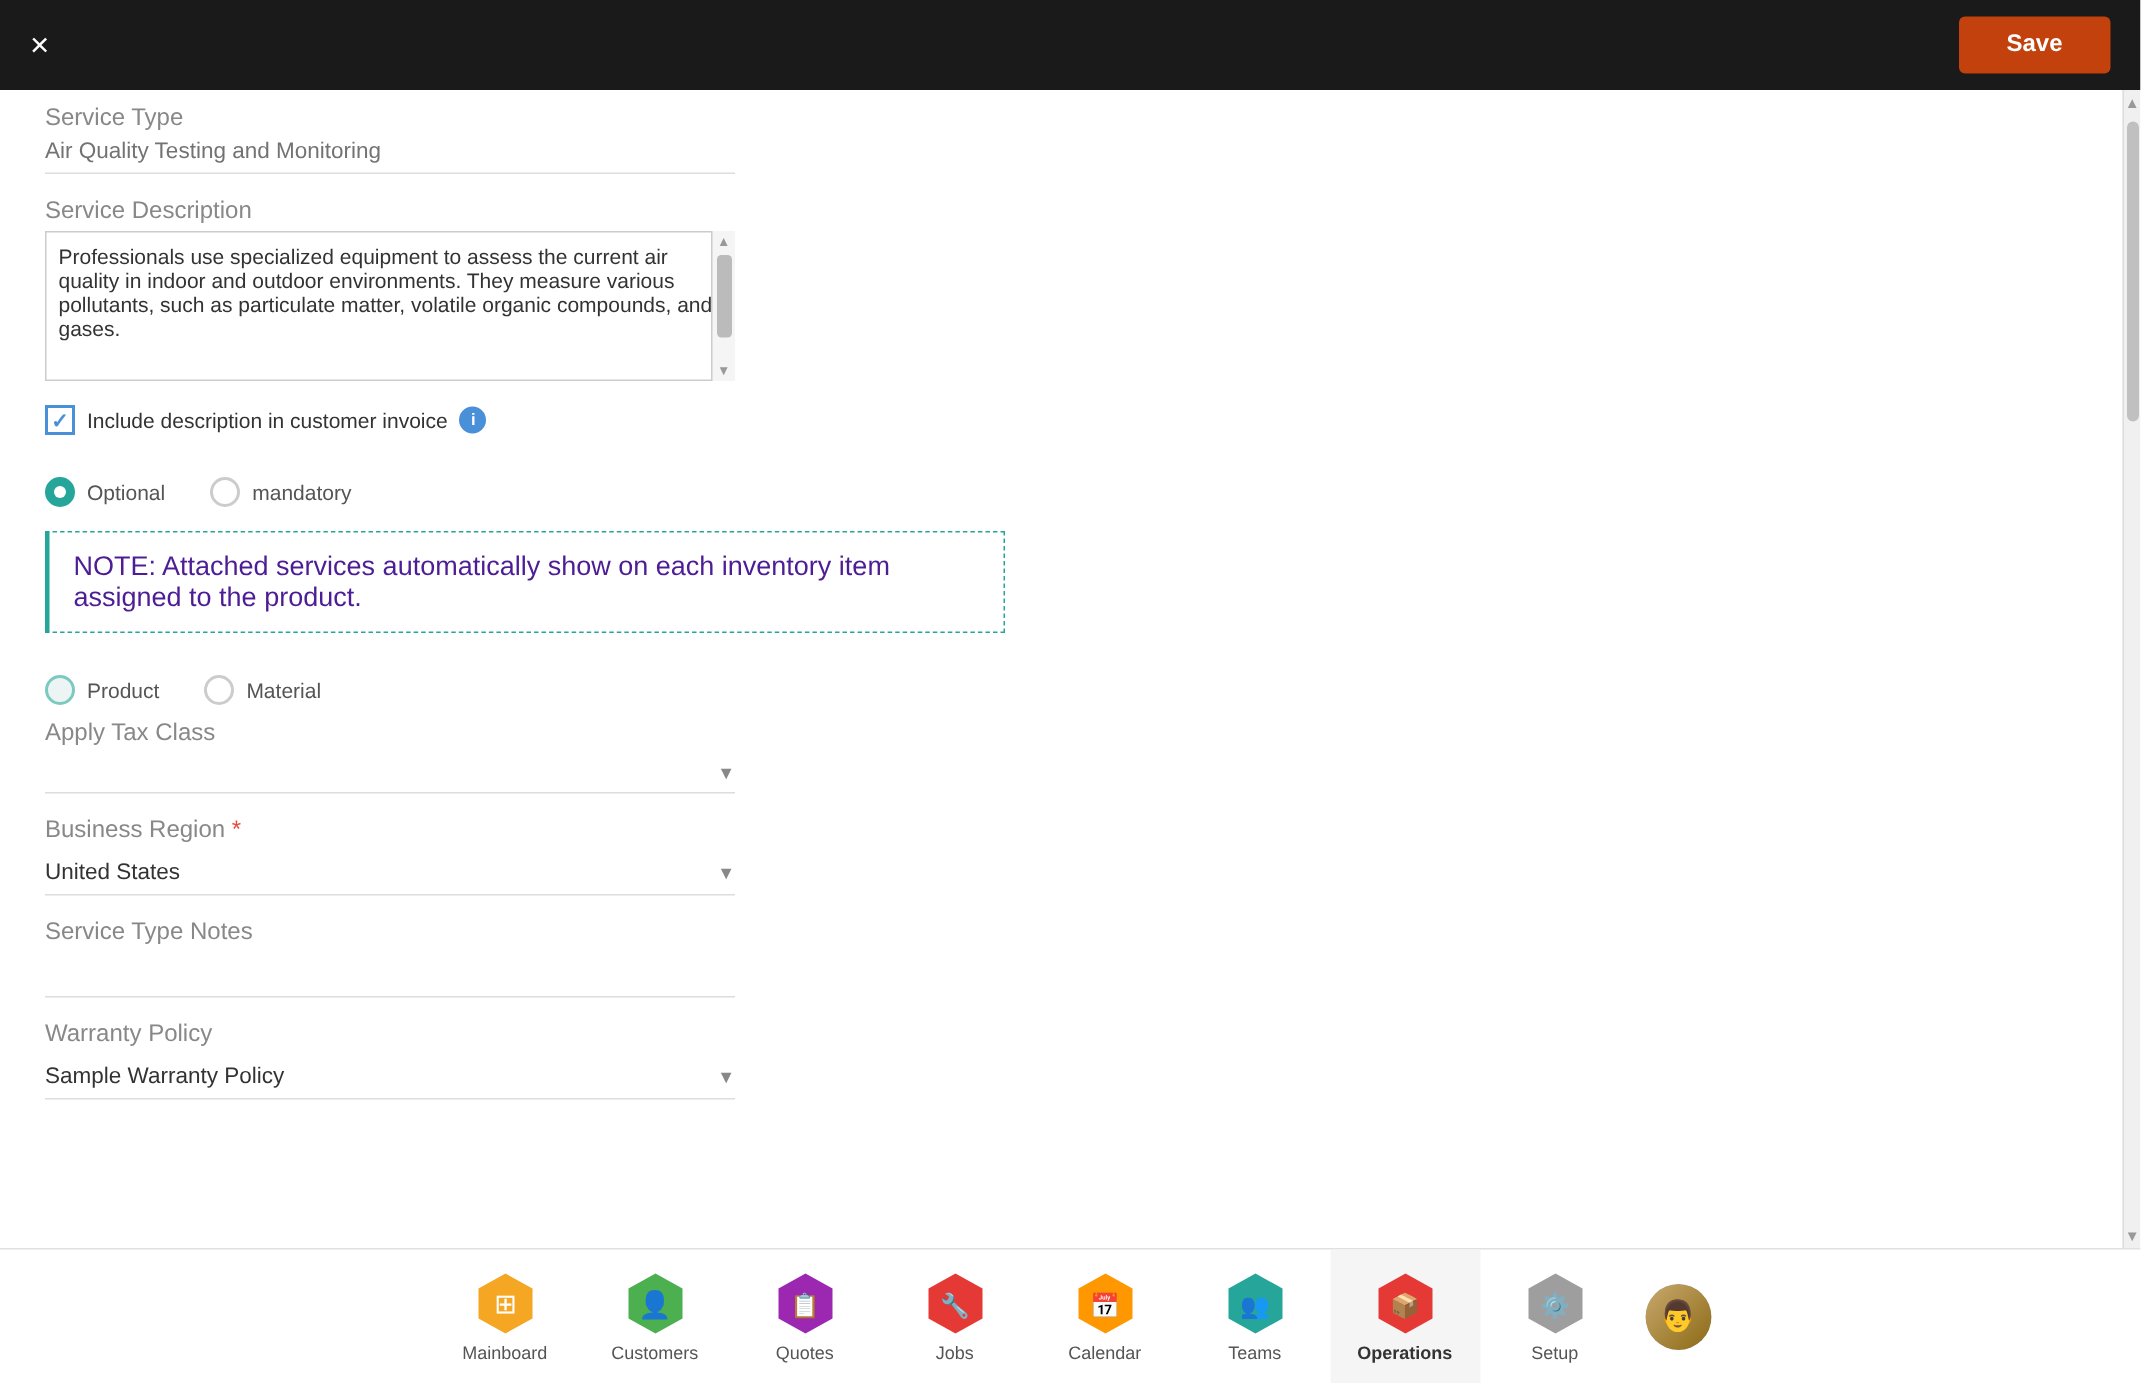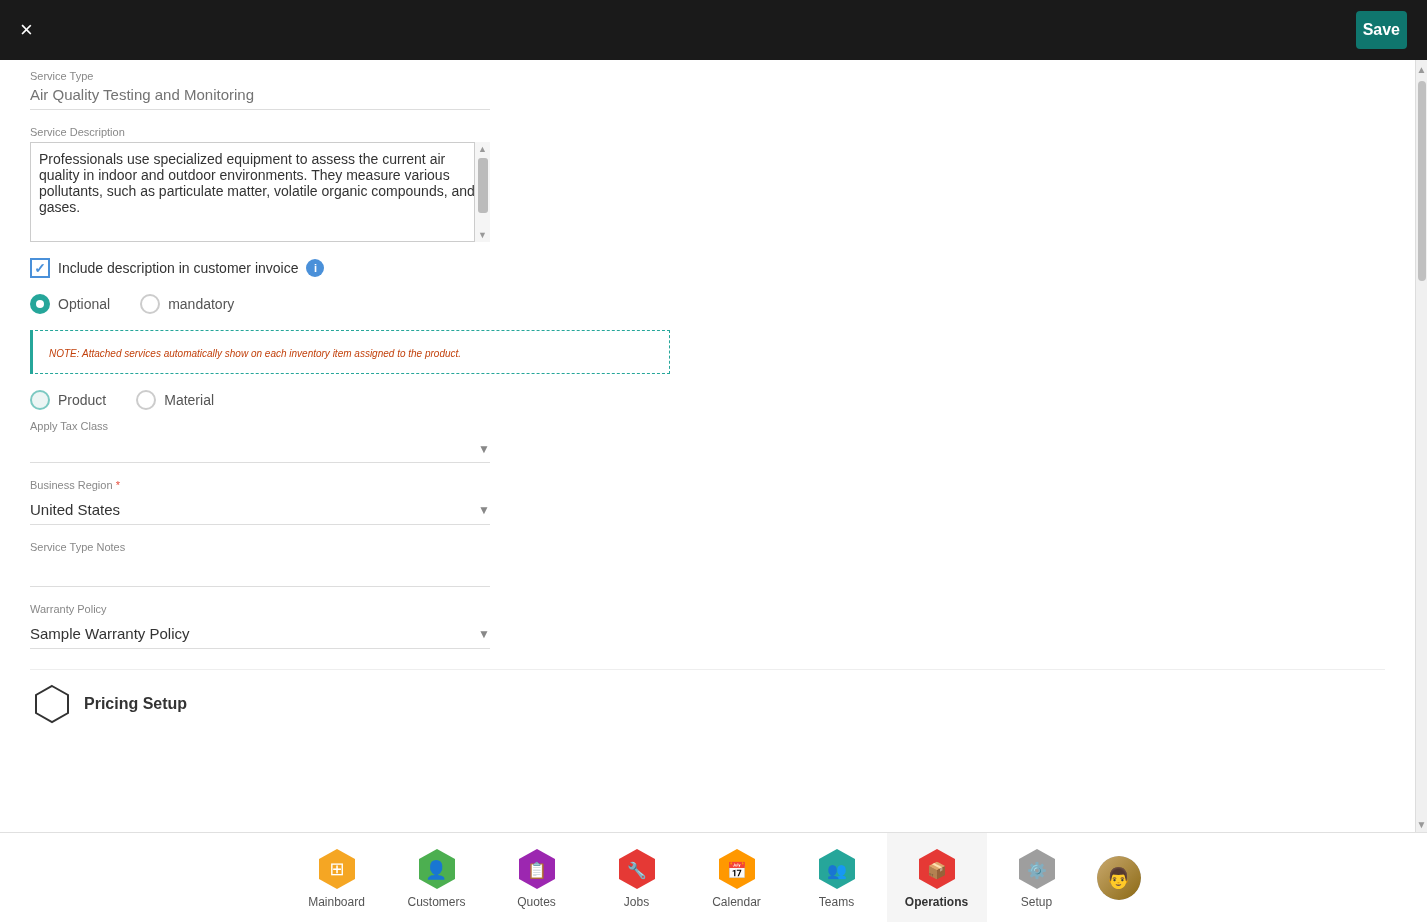--- a/index.html
+++ b/index.html
@@ -26,24 +26,24 @@
     }
     .close-btn {
       background: none;
       border: none;
       color: #fff;
       font-size: 22px;
       cursor: pointer;
       line-height: 1;
     }
     .save-btn {
-      background: #0f766e;
+      background: #c2410c;
       color: #fff;
       border: none;
-      padding: 10px 7px;
+      padding: 10px 32px;
       font-size: 16px;
       font-weight: 600;
       cursor: pointer;
       border-radius: 4px;
     }
 
     
     .main-content {
       flex: 1;
       overflow-y: auto;
@@ -65,21 +65,21 @@
 
     .form-area::-webkit-scrollbar { width: 8px; }
     .form-area::-webkit-scrollbar-track { background: #f0f0f0; }
     .form-area::-webkit-scrollbar-thumb { background: #ccc; }
 
     
     .field-group {
       margin-bottom: 16px;
     }
     .field-label {
-      font-size: 11px;
+      font-size: 16px;
       color: #888;
       margin-bottom: 4px;
       display: block;
     }
     .field-label .required {
       color: #e74c3c;
     }
     .field-value {
       font-size: 15px;
       color: #737373;
@@ -147,20 +147,21 @@
       display: flex;
       align-items: center;
       gap: 30px;
       margin: 10px 0;
     }
     .radio-option {
       display: flex;
       align-items: center;
       gap: 8px;
       cursor: pointer;
+      margin-top: 12px;
     }
     .radio-circle {
       width: 20px;
       height: 20px;
       border-radius: 50%;
       border: 2px solid #ccc;
       background: #fff;
       display: flex;
       align-items: center;
       justify-content: center;
@@ -188,23 +189,22 @@
     
     .note-box {
       border: 1px dashed #26a69a;
       border-left: 3px solid #26a69a;
       padding: 12px 16px;
       width: 640px;
       margin: 16px 0;
       background: #fff;
     }
     .note-text {
-      font-size: 10px;
-      color: #c2410c;
-      font-style: italic;
+      font-size: 18px;
+      color: #4c1d95;
     }
 
     
     .dropdown-field {
       width: 460px;
       border-bottom: 1px solid #ddd;
       padding: 6px 0;
       display: flex;
       align-items: center;
       justify-content: space-between;
@@ -422,28 +422,20 @@
     </div>
 
     <div class="field-group">
       <span class="field-label">Warranty Policy</span>
       <div class="dropdown-field">
         <span class="dropdown-field-text">Sample Warranty Policy</span>
         <span class="dropdown-arrow">▼</span>
       </div>
     </div>
 
-    <div class="section-header">
-      <div class="hex-icon">
-        <svg viewBox="0 0 44 44" fill="none" xmlns="http://www.w3.org/2000/svg">
-          <polygon points="22,4 38,13 38,31 22,40 6,31 6,13" stroke="#333" stroke-width="2" fill="none"></polygon>
-        </svg>
-      </div>
-      <span class="section-title">Pricing Setup</span>
-    </div>
 
   </div>
 
   <div class="right-scrollbar">
     <div class="right-scrollbar-arrow">▲</div>
     <div class="right-scrollbar-thumb"></div>
     <div class="right-scrollbar-arrow" style="margin-top:auto;">▼</div>
   </div>
 </div>
 

